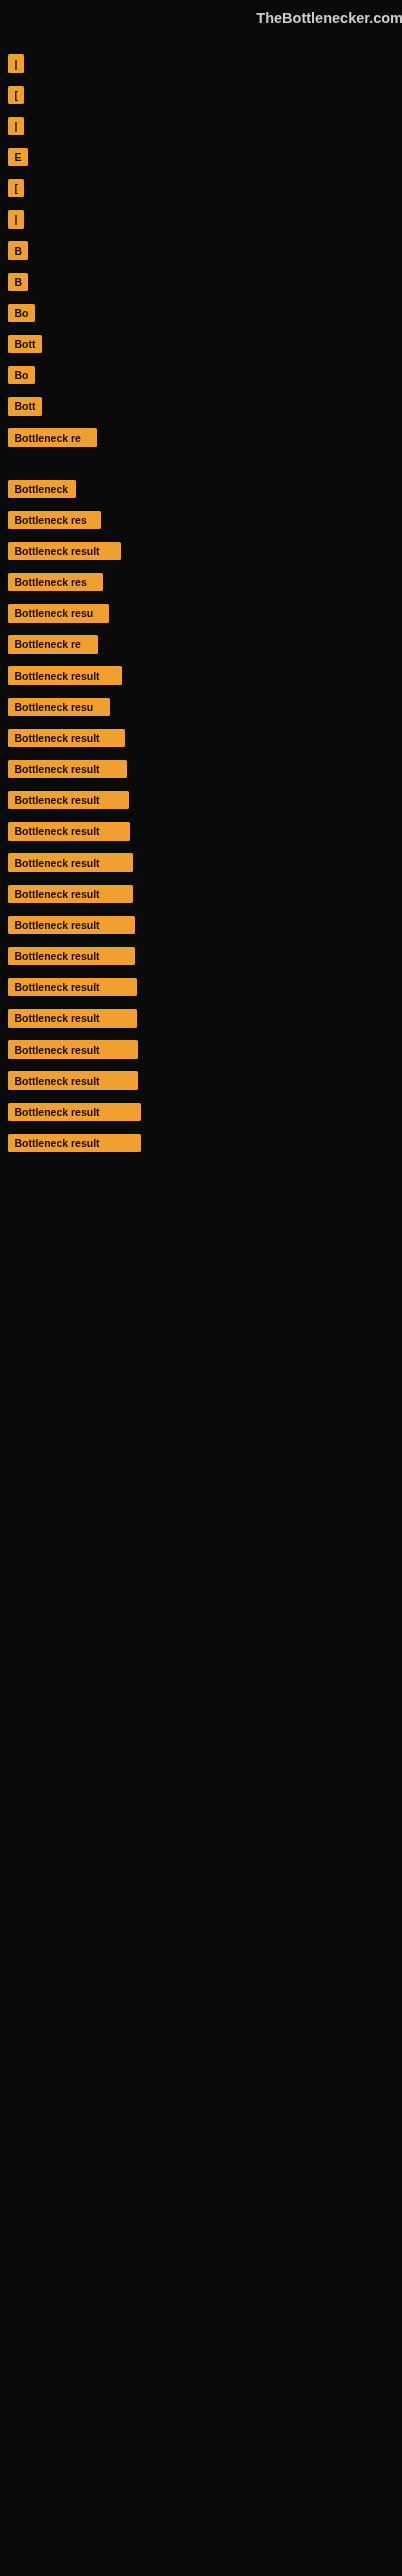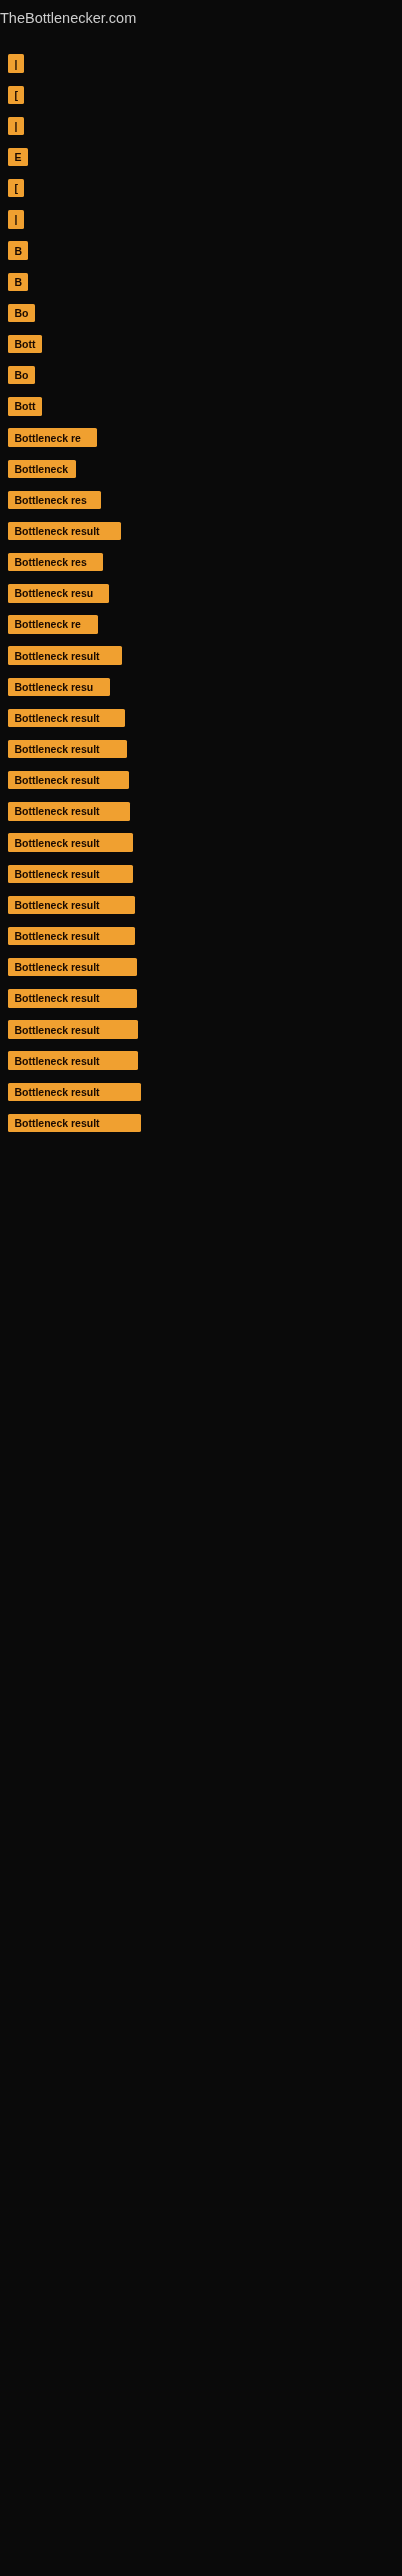--- a/index.html
+++ b/index.html
@@ -10,23 +10,23 @@
     body {
       background-color: #0a0a0a;
       width: 403px;
       min-height: 2576px;
       font-family: Arial, sans-serif;
       position: relative;
     }
     .site-title {
       color: #cccccc;
       font-size: 14.5px;
-      text-align: left;
+      text-align: right;
       padding: 9.7px 0 6.4px 0;
-      font-weight: normal;
+      font-weight: bold;
     }
     .content-area {
       padding: 16px 8px;
     }
     .bottleneck-item {
       margin-bottom: 0px;
       padding: 6.4px 0;
     }
     .bottleneck-label {
       display: inline-block;
@@ -52,21 +52,21 @@
     <div class="bottleneck-item"><span class="bottleneck-label" style="min-width: 9.7px;">E</span></div>
     <div class="bottleneck-item"><span class="bottleneck-label" style="min-width: 9.7px;">[</span></div>
     <div class="bottleneck-item"><span class="bottleneck-label" style="min-width: 9.7px;">|</span></div>
     <div class="bottleneck-item"><span class="bottleneck-label" style="min-width: 11.3px;">B</span></div>
     <div class="bottleneck-item"><span class="bottleneck-label" style="min-width: 14.5px;">B</span></div>
     <div class="bottleneck-item"><span class="bottleneck-label" style="min-width: 17.7px;">Bo</span></div>
     <div class="bottleneck-item"><span class="bottleneck-label" style="min-width: 24px;">Bott</span></div>
     <div class="bottleneck-item"><span class="bottleneck-label" style="min-width: 19.3px;">Bo</span></div>
     <div class="bottleneck-item"><span class="bottleneck-label" style="min-width: 26px;">Bott</span></div>
     <div class="bottleneck-item"><span class="bottleneck-label" style="min-width: 89px;">Bottleneck re</span></div>
-    <div class="bottleneck-item"><span class="bottleneck-label" style="min-width: 68px;">Bottleneck</span></div>
+    <div class="bottleneck-item"><span class="bottleneck-label" style="min-width: 68px; margin-top: 20px;">Bottleneck</span></div>
     <div class="bottleneck-item"><span class="bottleneck-label" style="min-width: 93px;">Bottleneck res</span></div>
     <div class="bottleneck-item"><span class="bottleneck-label" style="min-width: 113px;">Bottleneck result</span></div>
     <div class="bottleneck-item"><span class="bottleneck-label" style="min-width: 95px;">Bottleneck res</span></div>
     <div class="bottleneck-item"><span class="bottleneck-label" style="min-width: 101px;">Bottleneck resu</span></div>
     <div class="bottleneck-item"><span class="bottleneck-label" style="min-width: 90px;">Bottleneck re</span></div>
     <div class="bottleneck-item"><span class="bottleneck-label" style="min-width: 114px;">Bottleneck result</span></div>
     <div class="bottleneck-item"><span class="bottleneck-label" style="min-width: 102px;">Bottleneck resu</span></div>
     <div class="bottleneck-item"><span class="bottleneck-label" style="min-width: 117px;">Bottleneck result</span></div>
     <div class="bottleneck-item"><span class="bottleneck-label" style="min-width: 119px;">Bottleneck result</span></div>
     <div class="bottleneck-item"><span class="bottleneck-label" style="min-width: 121px;">Bottleneck result</span></div>

